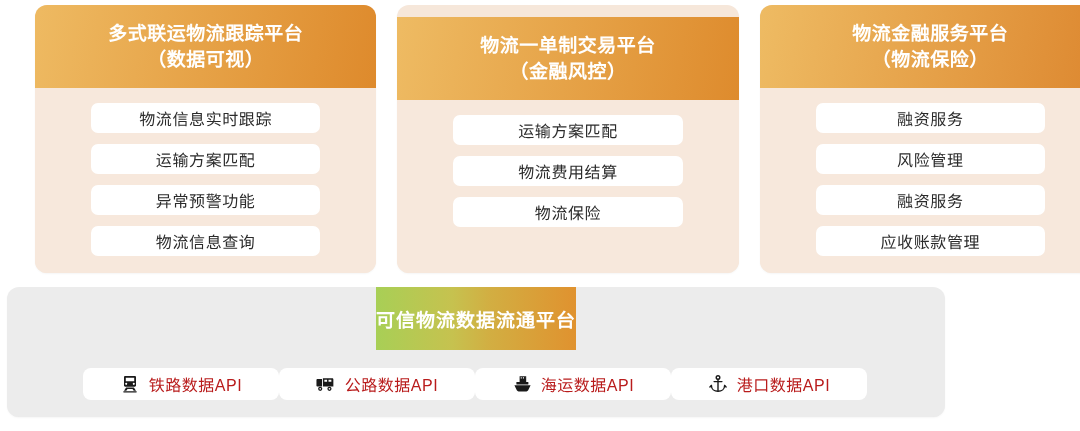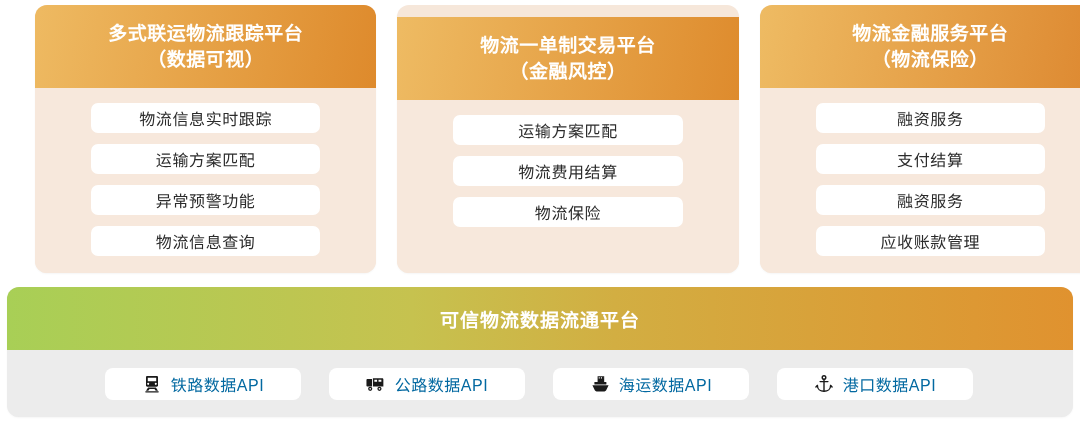--- a/index.html
+++ b/index.html
@@ -89,28 +89,29 @@
     color: #2b2b2b;
     letter-spacing: 0.6px;
     white-space: nowrap;
   }
 
   
   .band {
     position: absolute;
     left: 7px;
     top: 287px;
-    width: 1066px;
+    width: 938px;
     height: 130px;
     border-radius: 12px;
     overflow: hidden;
     background: #ececec;
     display: flex;
     flex-direction: column;
     box-shadow: 0 1px 2px rgba(0,0,0,0.04);
+    align-items: center;
   }
   .band-header {
     flex: 0 0 63px;
     height: 63px;
     display: flex;
     align-items: center;
     justify-content: center;
     color: #ffffff;
     font-weight: bold;
     font-size: 19px;
@@ -130,21 +131,21 @@
     background: #ffffff;
     border-radius: 8px;
     height: 32px;
     min-width: 168px;
     display: flex;
     align-items: center;
     justify-content: center;
     gap: 9px;
     padding: 0 14px;
     font-size: 16px;
-    color: #0369a1;
+    color: #b91c1c;
     letter-spacing: 0.5px;
     white-space: nowrap;
   }
   .api-icon {
     width: 20px;
     height: 20px;
     flex: 0 0 20px;
     display: flex;
     align-items: center;
     justify-content: center;
@@ -184,21 +185,21 @@
       </div>
     </div>
 
     <div class="card">
       <div class="card-header" style="background: linear-gradient(100deg, rgb(238, 187, 99) 0%, rgb(221, 136, 48) 100%);">
         <span class="title-line">物流金融服务平台</span>
         <span class="title-line">（物流保险）</span>
       </div>
       <div class="card-body">
         <div class="pill">融资服务</div>
-        <div class="pill">支付结算</div>
+        <div class="pill">风险管理</div>
         <div class="pill">融资服务</div>
         <div class="pill">应收账款管理</div>
       </div>
     </div>
   </div>
 
   <div class="band">
     <div class="band-header" style="background: linear-gradient(90deg, rgb(168, 207, 86) 0%, rgb(198, 194, 79) 38%, rgb(210, 174, 66) 57%, rgb(224, 146, 47) 100%);">可信物流数据流通平台</div>
     <div class="band-body" style="background: rgb(236, 236, 236);">
 

